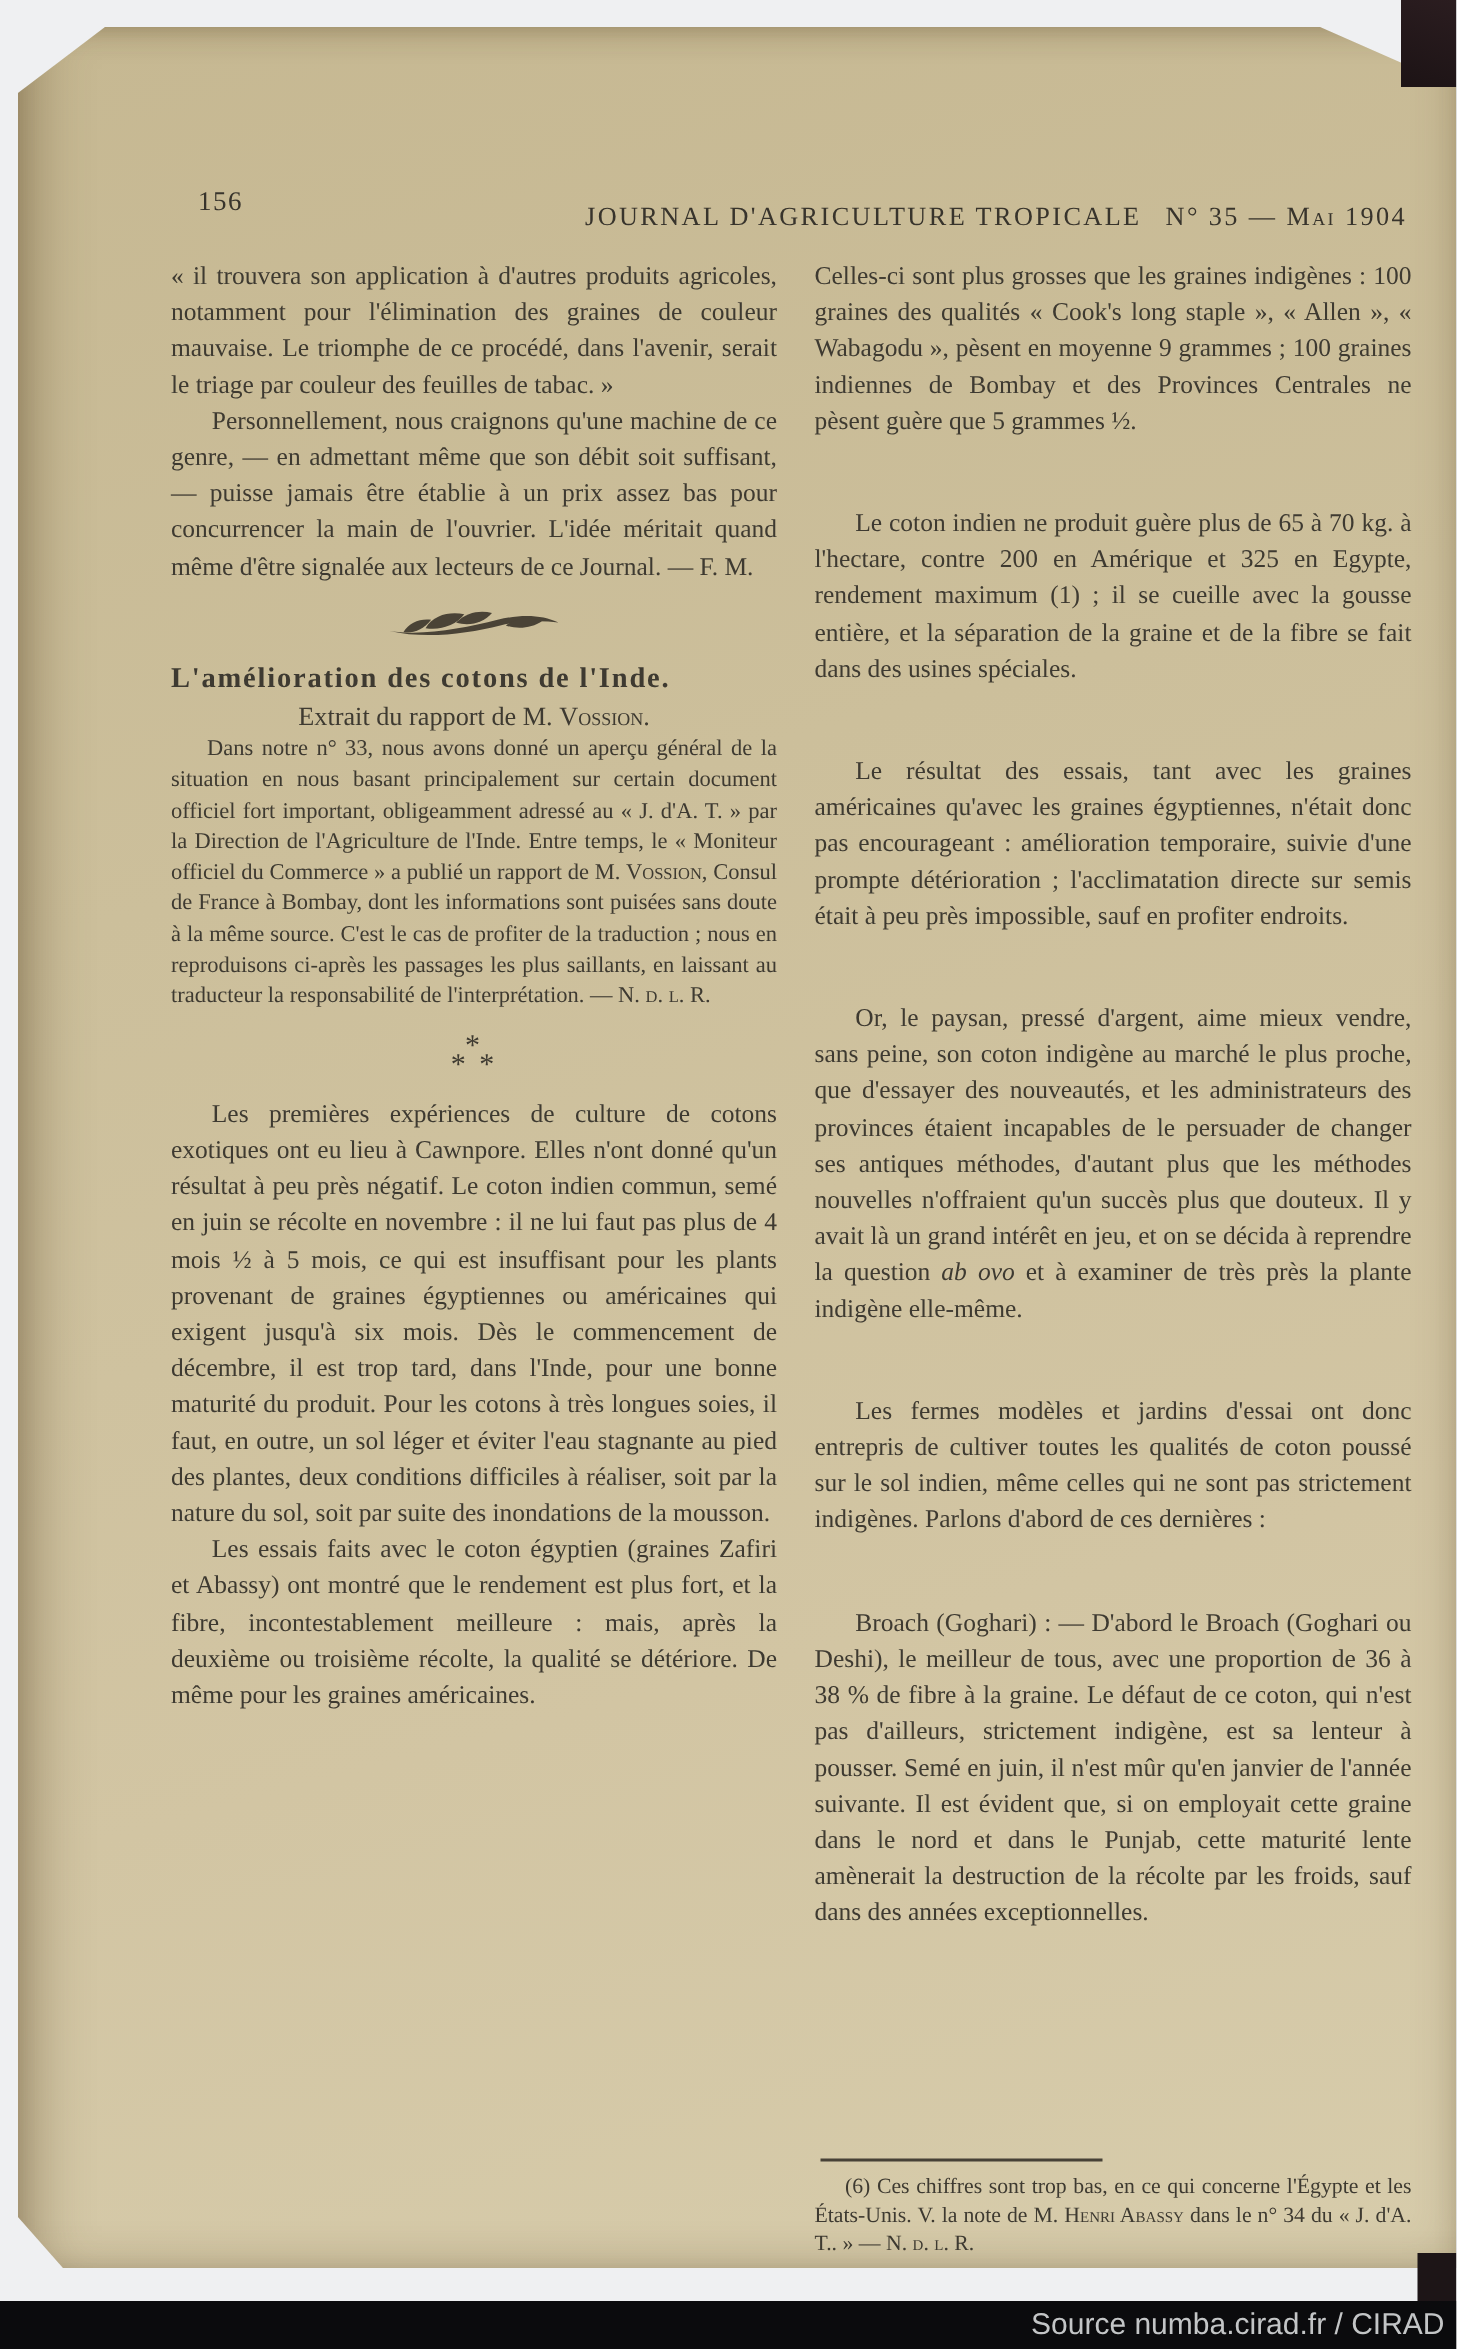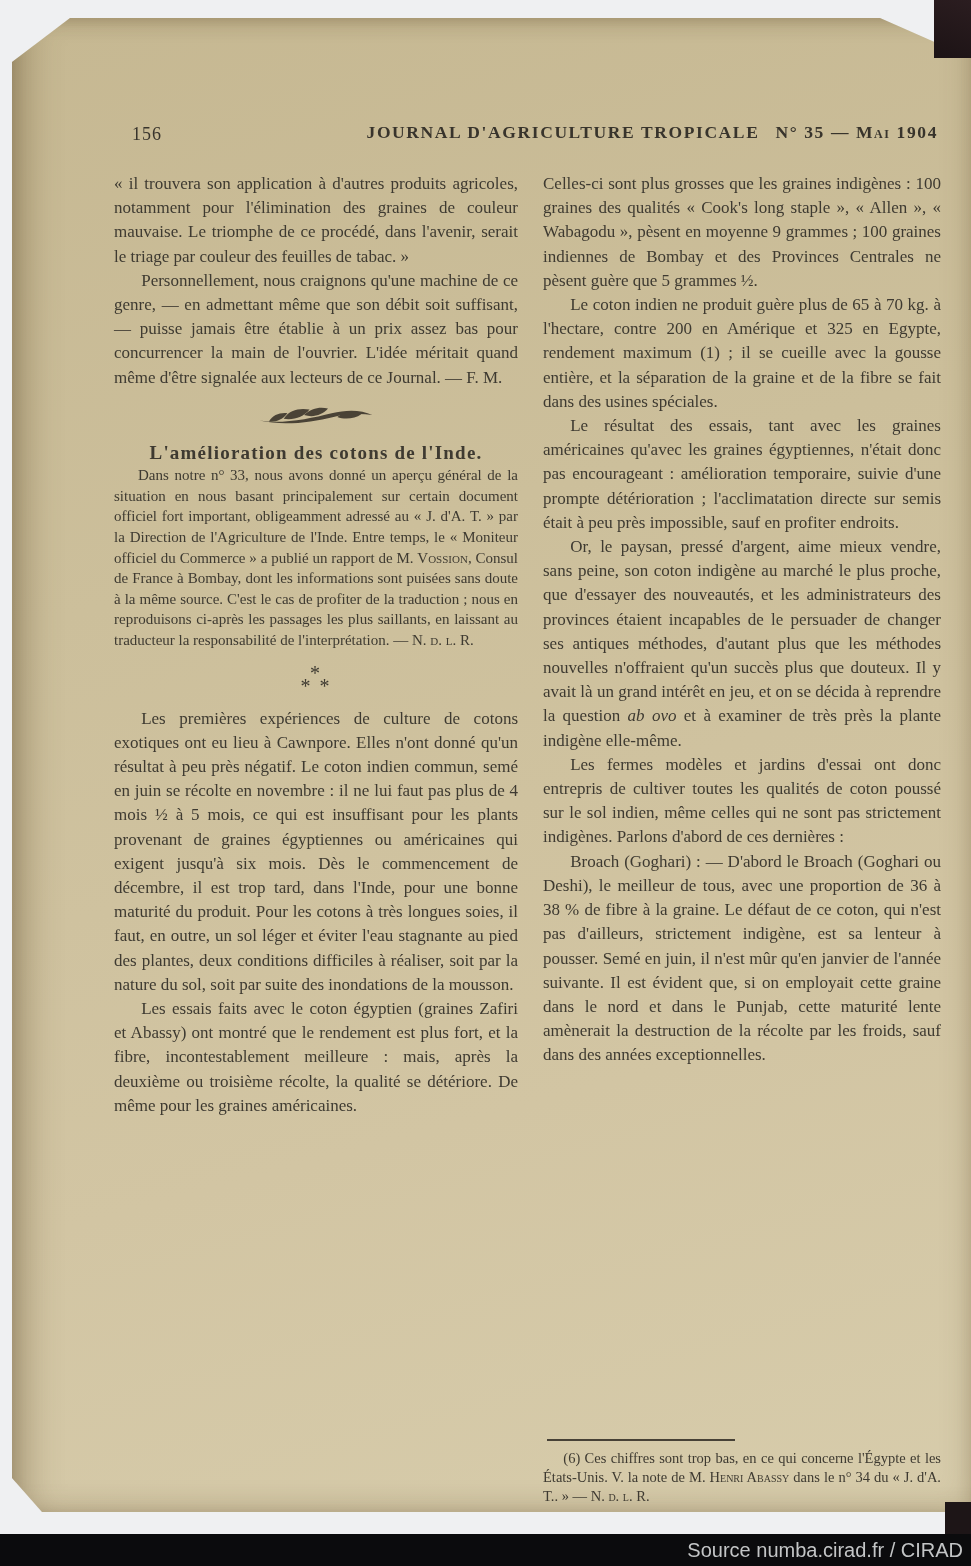--- a/index.html
+++ b/index.html
@@ -14,30 +14,30 @@
     clip-path:polygon(58px 0%,868px 0%,100% 40px,100% 100%,30px 100%,0% 1460px,0% 44px);
     box-shadow:inset 28px 0 38px -18px rgba(90,70,40,.45),
                inset 0 8px 20px -8px rgba(80,60,30,.35),
                inset -12px -12px 32px -14px rgba(95,75,45,.30);
     color:#3e3a31;
   }
   .cover-top-right{position:absolute;right:0;top:0;width:37px;height:58px;background:linear-gradient(200deg,#2b1d20,#1c1315);}
   .cover-bottom-right{position:absolute;right:0;top:1502px;width:26px;height:64px;background:#1d1517;}
   .page-header{position:absolute;top:104px;left:0;right:0;height:30px;color:#38342c;}
   .page-number{position:absolute;left:120px;top:2px;font-size:18px;letter-spacing:1px;}
-  .journal-line{position:absolute;right:33px;top:0;font-size:17.5px;letter-spacing:1.6px;white-space:nowrap;font-weight:bold;}
+  .journal-line{position:absolute;right:33px;top:12px;font-size:17.5px;letter-spacing:1.6px;white-space:nowrap;}
   .journal-line .gap{display:inline-block;width:16px;}
   .sc{font-variant:small-caps;}
   .col{position:absolute;top:154px;font-size:17px;line-height:24.2px;text-align:justify;}
   .col-left{left:102px;width:404px;}
-  .col-right{left:531px;width:398px;display:flex;flex-direction:column;height:1334px;}
+  .col-right{left:531px;width:398px;display:flex;flex-direction:column;height:1334px;gap:44px;}
   .col p{margin:0;}
   .indent{text-indent:1.6em;}
   .ornament{ text-align:center;margin:14px 0 6px;}
-  .article-title{text-align:center;font-weight:bold;font-size:19px;letter-spacing:1.2px;margin:4px 0 9px;text-indent:0;}
+  .article-title{text-align:left;font-weight:bold;font-size:19px;letter-spacing:1.2px;margin:4px 0 9px;text-indent:0;}
   .article-subtitle{text-align:center;font-size:17.5px;margin:0 0 12px;text-indent:0;}
   .editorial-note{font-size:15px;line-height:20.6px;}
   .asterism{text-align:center;font-size:20px;line-height:13px;margin:16px 0 14px;letter-spacing:2px;text-indent:0;}
   .footnote-block{margin-top:auto;padding-top:6px;}
   .footnote-rule{width:188px;height:2px;background:#46413700;border-top:2px solid #474136;margin:0 0 6px 4px;}
   .footnote{font-size:14.5px;line-height:19px;text-align:justify;}
   .footnote .fn-indent{display:inline-block;width:1.4em;}
   .source-bar{
     position:absolute;left:0;bottom:0;width:971px;height:32px;background:#0b0b0d;
     display:flex;align-items:center;justify-content:flex-end;
@@ -69,20 +69,21 @@
             <path d="M4 18 C 28 22, 58 16, 82 10 C 98 6, 114 6, 126 12 C 112 10, 98 11, 84 14 C 60 20, 30 24, 4 18 Z"></path>
             <path d="M14 19 C 18 12, 26 9, 34 10 C 29 17, 21 20, 14 19 Z"></path>
             <path d="M30 16 C 36 6, 48 4, 58 6 C 52 14, 40 18, 30 16 Z"></path>
             <path d="M52 12 C 60 4, 70 3, 78 5 C 72 12, 62 15, 52 12 Z"></path>
             <path d="M88 14 C 96 8, 106 8, 114 11 C 107 16, 96 17, 88 14 Z"></path>
           </g>
         </svg>
       </div>
 
       <p class="article-title">L'amélioration des cotons de l'Inde.</p>
+      <p class="article-subtitle"><span>Extrait du rapport de M. </span><span class="sc">Vossion</span><span>.</span></p>
 
       <p class="editorial-note indent"><span>Dans notre n° 33, nous avons donné un aperçu général de la situation en nous basant principalement sur certain document officiel fort important, obligeamment adressé au « J. d'A. T. » par la Direction de l'Agriculture de l'Inde. Entre temps, le « Moniteur officiel du Commerce » a publié un rapport de M. </span><span class="sc">Vossion</span><span>, Consul de France à Bombay, dont les informations sont puisées sans doute à la même source. C'est le cas de profiter de la traduction ; nous en reproduisons ci-après les passages les plus saillants, en laissant au traducteur la responsabilité de l'interprétation. — </span><span class="sc">N. d. l. R.</span></p>
 
       <div class="asterism">
         <div>*</div>
         <div>* *</div>
       </div>
 
       <p class="indent">Les premières expériences de culture de cotons exotiques ont eu lieu à Cawnpore. Elles n'ont donné qu'un résultat à peu près négatif. Le coton indien commun, semé en juin se récolte en novembre : il ne lui faut pas plus de 4 mois ½ à 5 mois, ce qui est insuffisant pour les plants provenant de graines égyptiennes ou américaines qui exigent jusqu'à six mois. Dès le commencement de décembre, il est trop tard, dans l'Inde, pour une bonne maturité du produit. Pour les cotons à très longues soies, il faut, en outre, un sol léger et éviter l'eau stagnante au pied des plantes, deux conditions difficiles à réaliser, soit par la nature du sol, soit par suite des inondations de la mousson.</p>
       <p class="indent">Les essais faits avec le coton égyptien (graines Zafiri et Abassy) ont montré que le rendement est plus fort, et la fibre, incontestablement meilleure : mais, après la deuxième ou troisième récolte, la qualité se détériore. De même pour les graines américaines.</p>

